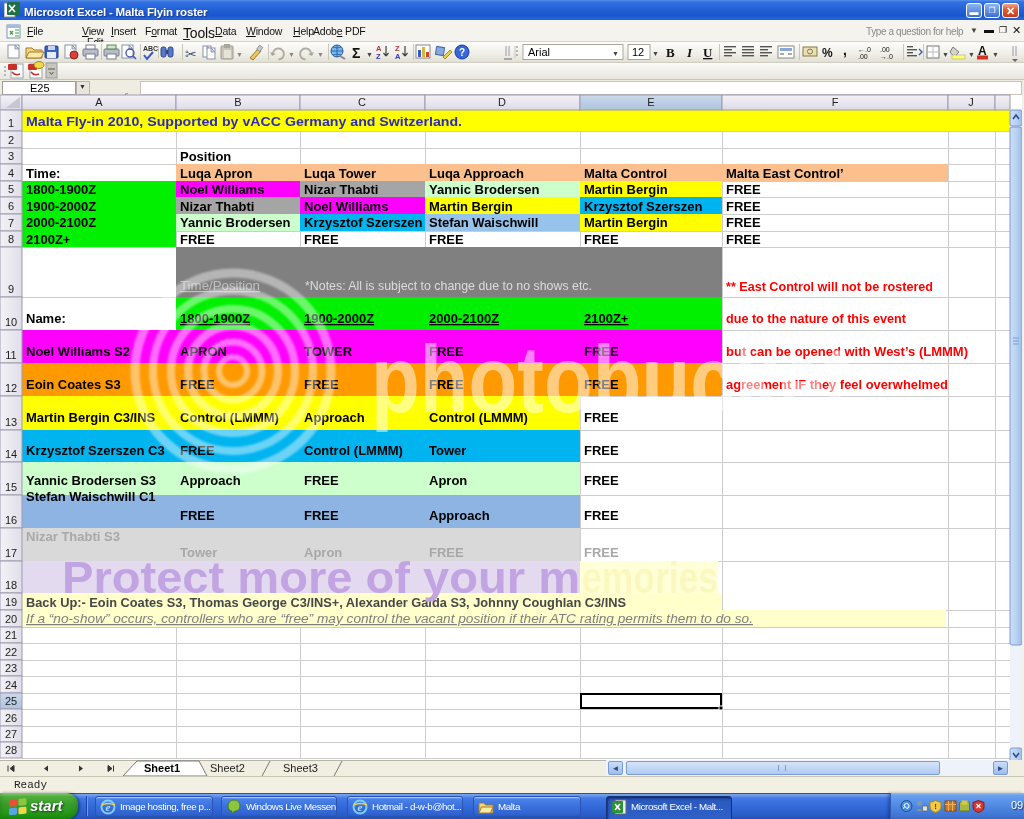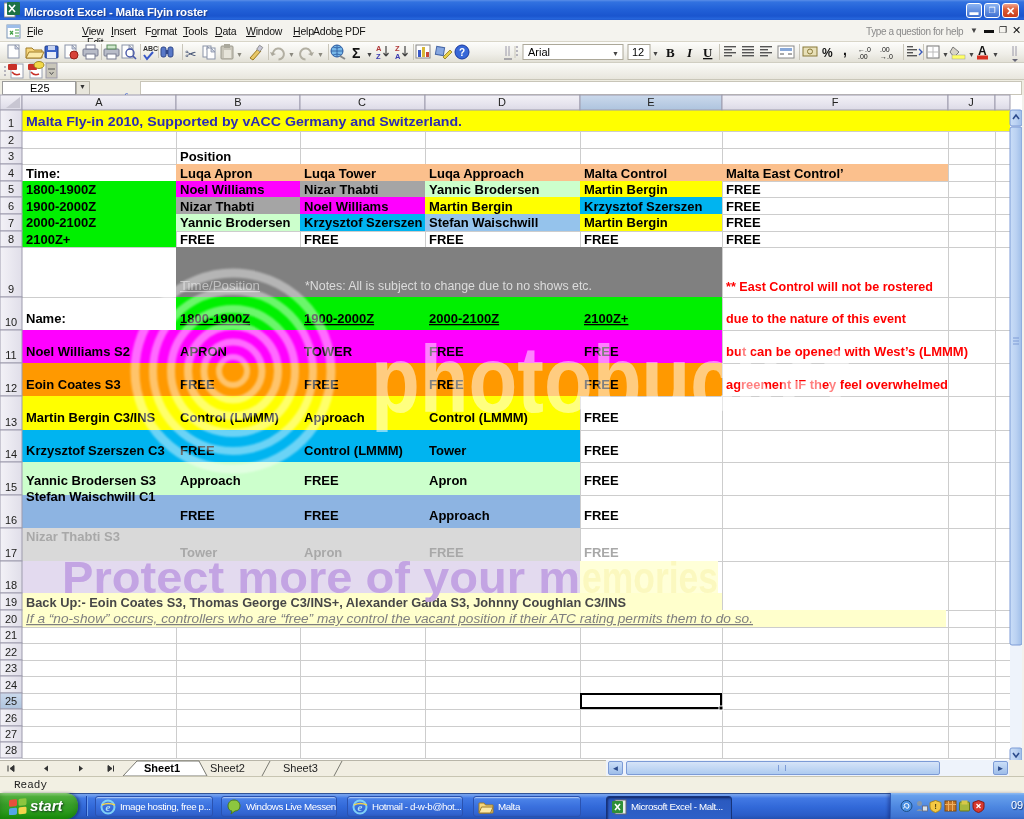--- a/index.html
+++ b/index.html
@@ -24,21 +24,21 @@
 <svg class="abs" style="left:6px;top:24px" width="15" height="15" viewBox="0 0 15 15">
       <rect x="1" y="1" width="13" height="13" fill="#fff" stroke="#7A96B8"></rect>
       <rect x="1" y="1" width="13" height="3" fill="#9DBDE8"></rect>
       <path d="M4 7 L7 10.5 M7 7 L4 10.5 M9 6 h4 M9 9 h4 M9 12 h4" stroke="#44A048" stroke-width="1.2"></path>
     </svg>
 <span class="abs" style="left:27px;top:25px;font-size:10.5px;color:#111;letter-spacing:-0.2px;"><u>F</u>ile</span>
 <span class="abs" style="left:55px;top:37px;font-size:10px;color:#111;letter-spacing:-0.2px;padding-left:32px;"><u>E</u>dit</span>
 <span class="abs" style="left:82px;top:25px;font-size:10.5px;color:#111;letter-spacing:-0.2px;"><u>V</u>iew</span>
 <span class="abs" style="left:111px;top:25px;font-size:10.5px;color:#111;letter-spacing:-0.2px;"><u>I</u>nsert</span>
 <span class="abs" style="left:145px;top:25px;font-size:10.5px;color:#111;letter-spacing:-0.2px;">F<u>o</u>rmat</span>
-<span class="abs" style="left:183px;top:25px;font-size:11px;color:#111;letter-spacing:-0.2px;"><u>T</u>ools</span>
+<span class="abs" style="left:183px;top:25px;font-size:14px;color:#111;letter-spacing:-0.2px;"><u>T</u>ools</span>
 <span class="abs" style="left:215px;top:25px;font-size:10.5px;color:#111;letter-spacing:-0.2px;"><u>D</u>ata</span>
 <span class="abs" style="left:246px;top:25px;font-size:10.5px;color:#111;letter-spacing:-0.2px;"><u>W</u>indow</span>
 <span class="abs" style="left:285px;top:25px;font-size:10.5px;color:#111;letter-spacing:-0.2px;padding-left:8px;"><u>H</u>elp</span>
 <span class="abs" style="left:313px;top:25px;font-size:10.5px;color:#111;letter-spacing:-0.2px;">Adob<u>e</u> PDF</span>
 <span class="abs" style="left:866px;top:26px;font-size:10px;letter-spacing:-0.4px;color:#8A8A8A;">Type a question for help</span>
 <span class="abs" style="left:970px;top:26px;font-size:8px;color:#444;">▼</span>
 <span class="abs" style="left:984px;top:24px;font-size:10px;color:#111;font-weight:bold;">▬</span>
 <span class="abs" style="left:999px;top:25px;font-size:9px;color:#111;">❐</span>
 <span class="abs" style="left:1012px;top:24px;font-size:11px;color:#111;">✕</span>
 <div class="abs" style="left:0;top:42px;width:1024px;height:21px;background:linear-gradient(180deg,#FDFDFB,#EFEEE8 60%,#E2E0D6);border-bottom:1px solid #D0CEC2;"></div>

